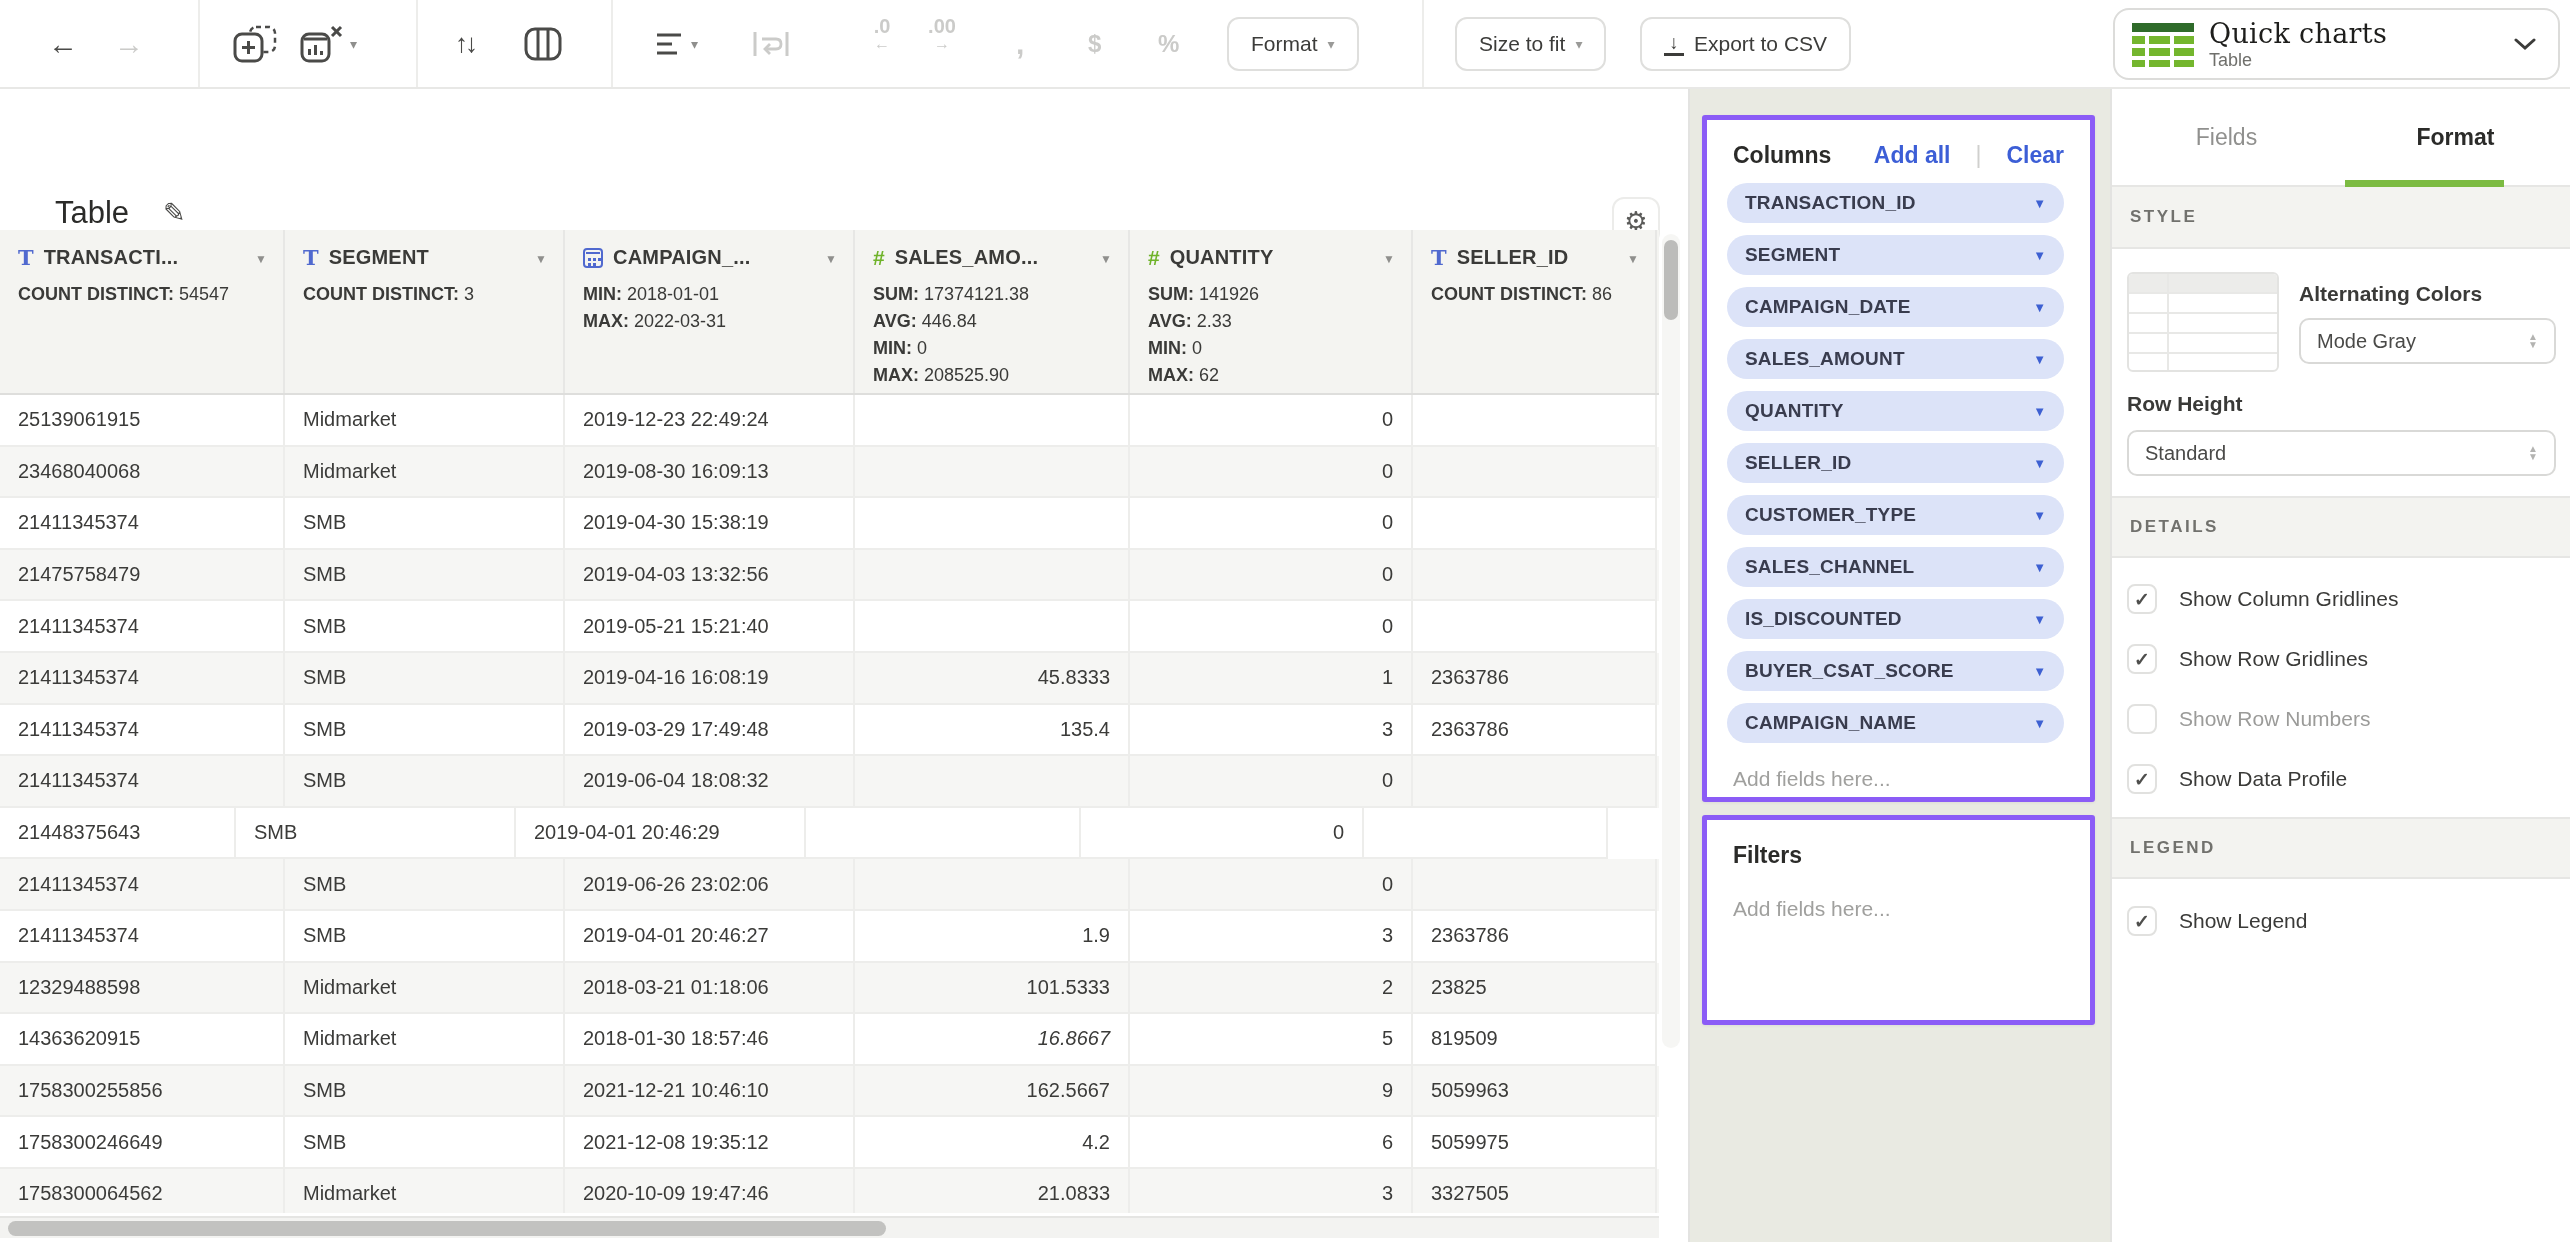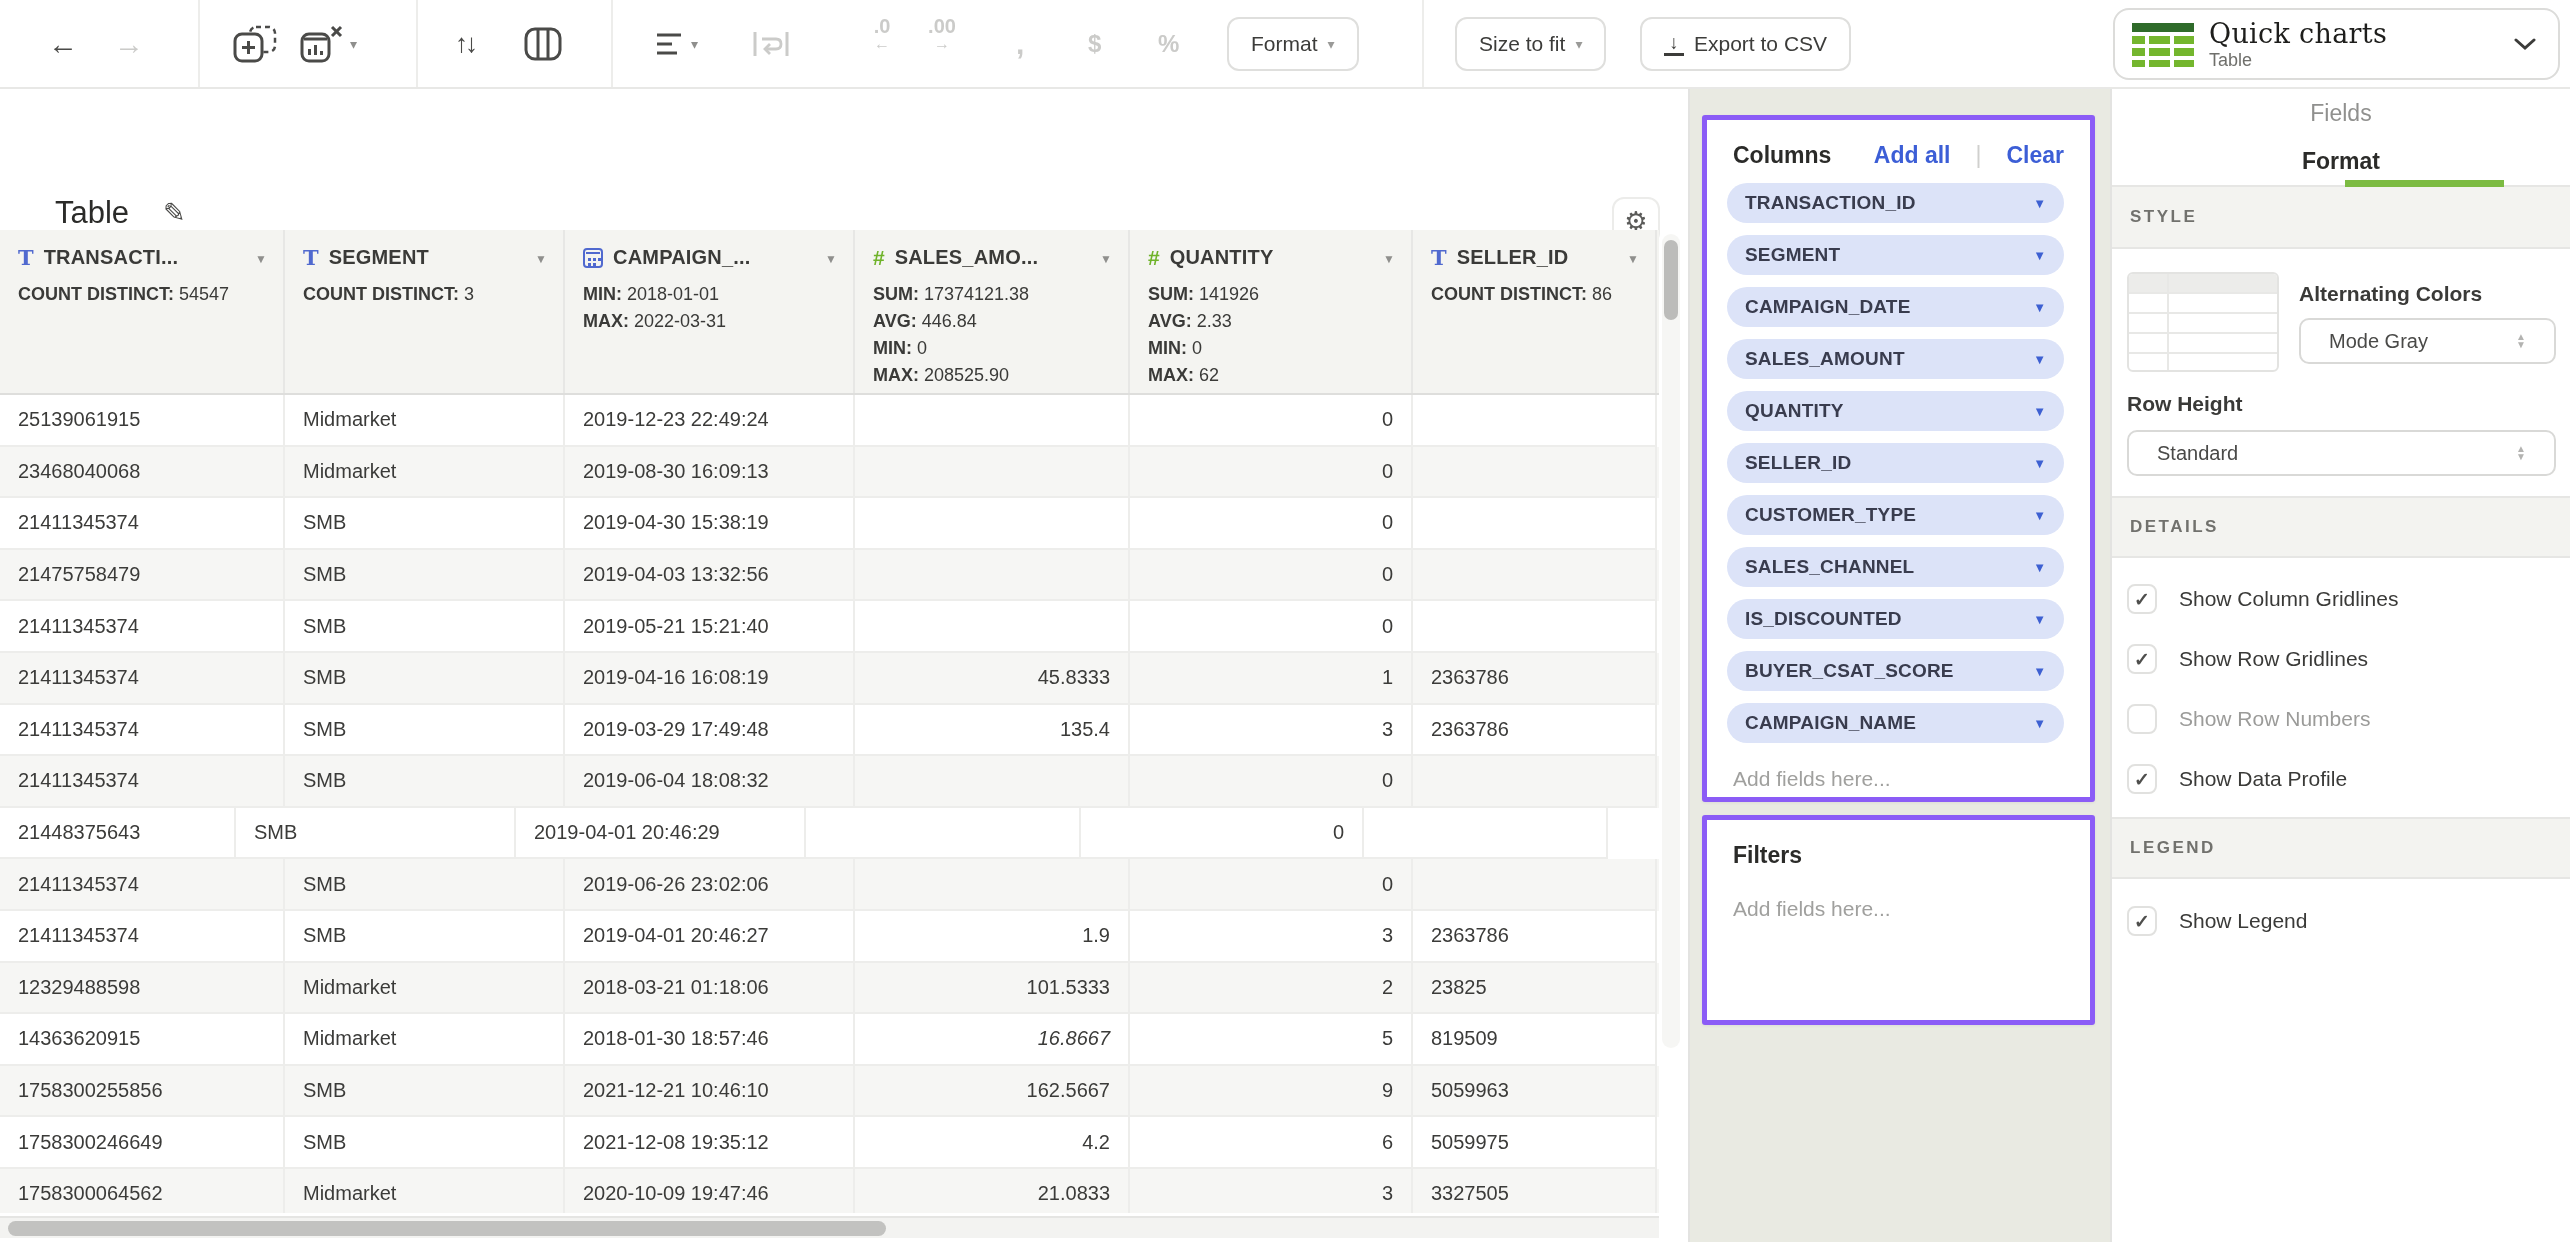--- a/index.html
+++ b/index.html
@@ -78,34 +78,34 @@
   .card-links span { cursor:pointer; }
   .pill-list { padding:14px 26px 0 20px; }
   .pill { height:40px; border-radius:20px; background:#dce3f8; display:flex; align-items:center; padding:0 18px; margin-bottom:12px; cursor:pointer; }
   .pill-label { font-size:19px; font-weight:bold; color:#393c4e; letter-spacing:.2px; }
   .pill-caret { margin-left:auto; font-size:13px; color:#3d60d2; }
   .add-fields { padding:12px 26px; font-size:21px; color:#a0a09e; }
   .filters-card .add-fields { padding-top:28px; }
 
   
   .format-panel { position:absolute; left:2110px; top:89px; width:460px; height:1153px; background:#fff; border-left:2px solid #e3e3e1; }
-  .tabs { display:flex; height:98px; border-bottom:2px solid #e6e6e4; position:relative;flex-direction:column; }
+  .tabs { display:flex; height:98px; border-bottom:2px solid #e6e6e4; position:relative; }
   .tab { flex:1; display:flex; align-items:center; justify-content:center; font-size:23px; cursor:pointer; }
   .tab.inactive { color:#90908e; }
   .tab.active { color:#2b2b29; font-weight:bold; }
   .tab-underline { position:absolute; left:233px; width:159px; bottom:-2px; height:7px; background:#7cbb42; }
   .band { position:absolute; left:0; width:100%; height:62px; background:#f3f3f0; border-bottom:2px solid #e6e6e4; display:flex; align-items:center; padding-left:18px; font-size:17px; font-weight:bold; letter-spacing:2.5px; color:#71716d; }
   .band.bordered-top { border-top:2px solid #e6e6e4; }
   .band-style { top:0px; position:relative; }
   .mini-table { position:absolute; left:15px; top:183px; width:152px; height:100px; border:2px solid #e3e3e1; border-radius:6px; background:#fff; overflow:hidden; }
   .mini-table::before { content:""; position:absolute; left:38px; top:0; bottom:0; width:2px; background:#e8e8e6; }
   .mini-row { height:20px; border-bottom:2px solid #e8e8e6; }
   .mini-row:first-child { background:#ececea; }
   .fmt-label { position:absolute; font-size:21px; font-weight:bold; color:#3a3a38; }
-  .select { position:absolute; height:46px; border:2px solid #d9d9d7; border-radius:10px; background:#fff; display:flex; align-items:center; padding:0 28px; font-size:20px; color:#4a4a48; cursor:pointer; }
+  .select { position:absolute; height:46px; border:2px solid #d9d9d7; border-radius:10px; background:#fff; display:flex; align-items:center; padding:0 16px; font-size:20px; color:#4a4a48; cursor:pointer; }
   .stepper { margin-left:auto; display:flex; flex-direction:column; align-items:center; color:#b3b3b1; font-size:10px; line-height:8px; }
   .opt-row { position:absolute; left:15px; display:flex; align-items:center; height:30px; }
   .checkbox { width:30px; height:30px; border:2px solid #e1e1df; border-radius:8px; background:#fff; display:flex; align-items:center; justify-content:center; font-size:19px; font-weight:bold; color:#4f4f4d; cursor:pointer; }
   .opt-label { margin-left:22px; font-size:21px; color:#3a3a38; white-space:nowrap; }
   .opt-label.muted { color:#9b9b99; }
 </style>
 </head>
 <body>
 
 <div class="screen">

